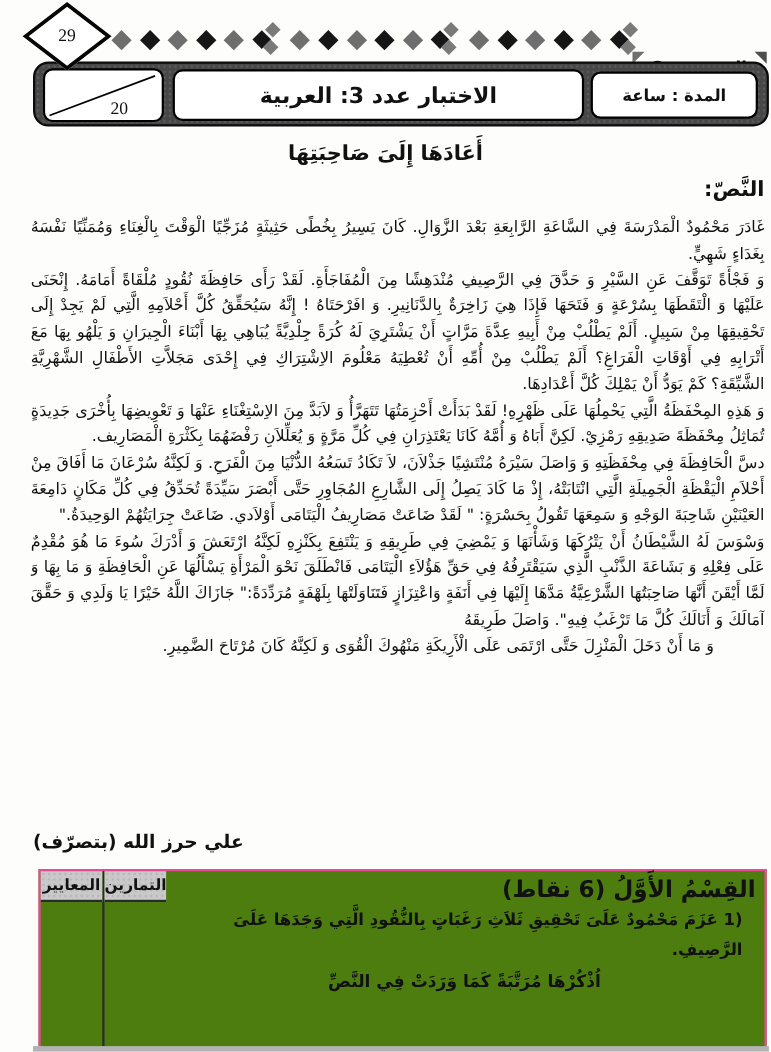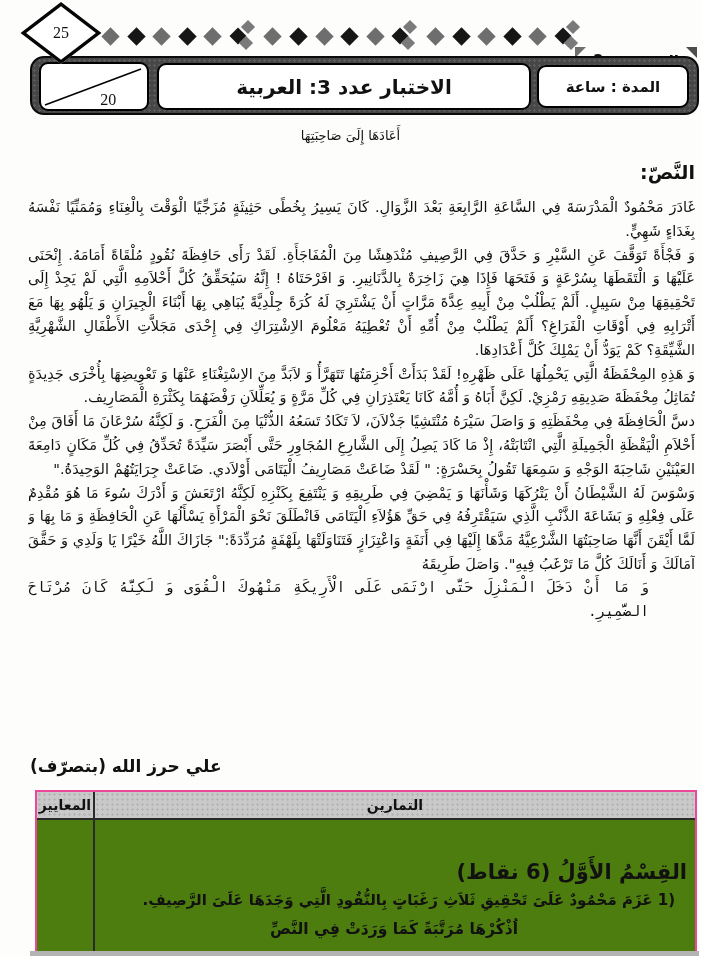--- a/index.html
+++ b/index.html
@@ -57,36 +57,36 @@
   }
   #box-duration{right:8px;top:7px;width:148px;height:39px;font-size:15px;}
   #box-title{right:166px;top:5px;width:370px;height:43px;font-size:20px;}
   #box-score{left:7px;top:4px;width:106px;height:45px;}
   #box-score svg{position:absolute;left:0;top:0;width:100%;height:100%;}
   #box-score .score-num{
     position:absolute;left:56%;bottom:0;
     font-family:"Liberation Serif",serif;font-size:16px;font-weight:normal;
   }
   
-  #story-title{position:absolute;top:128px;left:0;right:0;text-align:center;font-size:13px;font-weight:normal;}
+  #story-title{position:absolute;top:128px;left:0;right:0;text-align:center;font-size:19px;font-weight:bold;}
   #text-label{position:absolute;top:161px;right:6px;font-size:19px;font-weight:bold;}
   #story-body{
     position:absolute;top:196px;right:6px;left:28px;height:560px;overflow:hidden;
     font-size:14.5px;line-height:23.8px;text-align:justify;text-justify:inter-word;
   }
   #story-body p{margin:0;}
-  #story-body p.indented{padding-right:46px;font-family:Liberation Mono, monospace;}
+  #story-body p.indented{padding-right:46px;}
   #attribution{position:absolute;top:756px;left:30px;font-size:17px;font-weight:bold;direction:rtl;}
   
   #exercise-table{
     position:absolute;top:790px;left:35px;right:4px;height:160px;
     border:2px solid #ec4899;display:flex;direction:ltr;background:#4d7c0f;
   }
   .t-col-left{width:56px;border-right:2px solid #2a2a2a;display:flex;flex-direction:column;}
-  .t-col-main{flex:1;display:flex;flex-direction:column;gap:36px;}
+  .t-col-main{flex:1;display:flex;}
   .t-head{
     height:26px;flex:0 0 26px;border-bottom:2px solid #2a2a2a;
     background-color:#c9c9c9;
     background-image:radial-gradient(#b6b6b6 1px, transparent 1.4px);
     background-size:5px 5px;
     display:flex;align-items:center;justify-content:center;
     font-size:14px;font-weight:bold;direction:rtl;
   }
   .t-body-left{position:relative;flex:1;direction:ltr;}
   .t-body-left .mark{
@@ -103,21 +103,21 @@
   .answer-line .label{white-space:nowrap;}
   .answer-line .leader{flex:1;height:13px;border-bottom:2.5px dotted #222;margin:0 4px 4px 4px;}
   #bottom-strip{position:absolute;left:30px;right:2px;bottom:0;height:5px;background:#b3b3b3;}
 </style>
 </head>
 <body>
 
 <div id="top-row">
   <div id="page-diamond">
     <span class="rot"></span>
-    <span class="num">25</span>
+    <span class="num">29</span>
   </div>
   <div id="diamond-row">
       <span class="dm g"></span>
       <span class="dm b"></span>
       <span class="dm g"></span>
       <span class="dm b"></span>
       <span class="dm g"></span>
       <span class="dcluster">
         <i class="dm b"></i>
         <i class="dm g1"></i>

